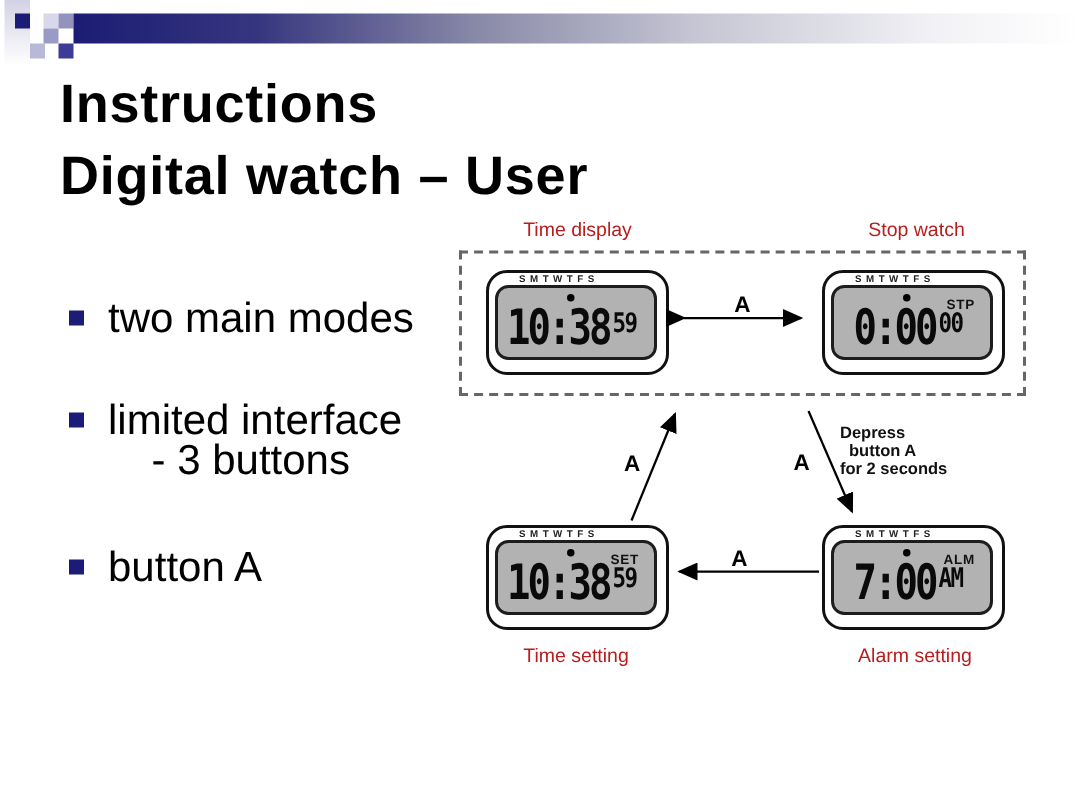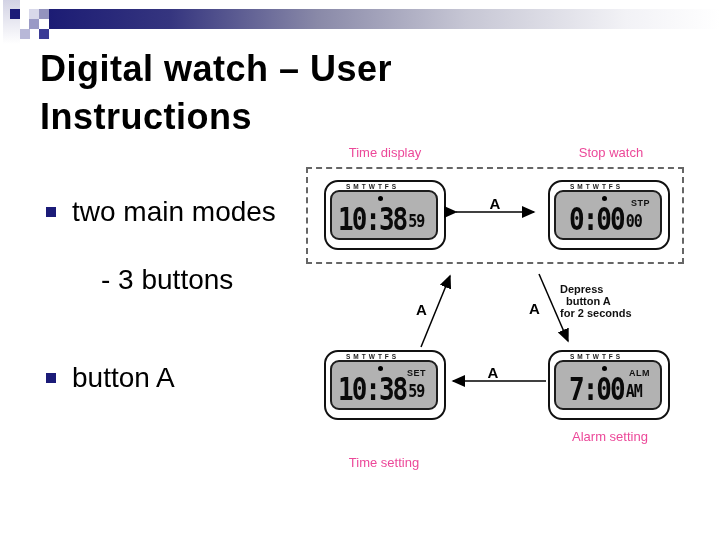--- a/index.html
+++ b/index.html
@@ -29,44 +29,44 @@
 
   
   .bullet-item { position:absolute; left:46px; font-size:28px; line-height:27px; }
   .bullet-row { display:flex; align-items:center; }
   .bullet-sq { width:10px; height:10px; background:#1b1b78; flex:0 0 auto;
     margin-right:16px; }
   .bullet-line2 { margin-left:55px; }
   .b1 { top:198px; } .b2 { top:266px; } .b3 { top:364px; }
 
   
-  .state-label { position:absolute; font-size:13px; color:#ec4899;
+  .state-label { position:absolute; font-size:13px; color:#b91c1c;
     transform:translateX(-50%); white-space:nowrap; }
   .lbl-td { left:385px; top:145px; }
   .lbl-sw { left:611px; top:145px;text-align:center; }
-  .lbl-ts { left:384px; top:429px;margin-top:26px; }
+  .lbl-ts { left:384px; top:429px; }
   .lbl-as { left:610px; top:429px; }
 
   .dashed-box { position:absolute; left:306px; top:167px; width:378px; height:97px;
     border:2px dashed #666; }
 
   .watch { position:absolute; width:122px; height:70px; background:#fff;
     border:2px solid #111; border-radius:14px; }
   .w1 { left:324px; top:180px; } .w2 { left:548px; top:180px; }
   .w3 { left:324px; top:350px; } .w4 { left:548px; top:350px; }
   .days { position:absolute; left:20px; top:1px; font-size:6.5px; font-weight:bold;
     letter-spacing:0.6px; color:#222; white-space:nowrap; }
   .lcd { position:absolute; left:4px; top:8px; width:108px; height:50px;
     background:#b2b2b2; border:2px solid #1d1d1d; border-radius:9px; }
   .lcd-dot { position:absolute; left:46px; top:4px; width:5px; height:5px;
     border-radius:50%; background:#000; }
   .lcd-mode { position:absolute; right:10px; top:6px; font-size:9px; font-weight:bold;
     color:#111; letter-spacing:0.5px; }
   .lcd-display { position:absolute; left:6px; bottom:4px; display:flex;
-    align-items:center; }
+    align-items:flex-start; }
   .lcd-display.center { left:13px; }
   .lcd-time { font-family:"DejaVu Sans Mono", monospace; font-weight:bold;
     font-size:26px; line-height:24px; letter-spacing:-2px; color:#0a0a0a;
     transform:scaleY(1.25); transform-origin:bottom left; }
   .lcd-suffix { font-family:"DejaVu Sans Mono", monospace; font-weight:bold;
     font-size:15px; line-height:14px; letter-spacing:-1px; color:#0a0a0a;
     margin-left:2px; transform:scaleY(1.2); transform-origin:bottom left; }
 
   .arrows-svg { position:absolute; left:0; top:0; pointer-events:none; }
   .arrow-label { position:absolute; font-size:15px; font-weight:bold; color:#000; }
@@ -86,31 +86,35 @@
 <div class="deco deco-strip"></div>
 <div class="sq sq-navy"></div>
 <div class="sq sq-light"></div>
 <div class="sq sq-slate"></div>
 <div class="sq sq-mid"></div>
 <div class="sq sq-lav"></div>
 <div class="sq sq-dark"></div>
 <div class="deco deco-bar"></div>
 
 <div class="title">
+  <div>Instructions</div>
   <div>Digital watch – User</div>
-  <div>Instructions</div>
 </div>
 
 <div class="bullet-item b1">
   <div class="bullet-row">
     <span class="bullet-sq"></span>
     <span>two main modes</span>
   </div>
 </div>
 <div class="bullet-item b2">
+  <div class="bullet-row">
+    <span class="bullet-sq"></span>
+    <span>limited interface</span>
+  </div>
   <div class="bullet-line2">- 3 buttons</div>
 </div>
 <div class="bullet-item b3">
   <div class="bullet-row">
     <span class="bullet-sq"></span>
     <span>button A</span>
   </div>
 </div>
 
 <div class="state-label lbl-td">Time display</div>

